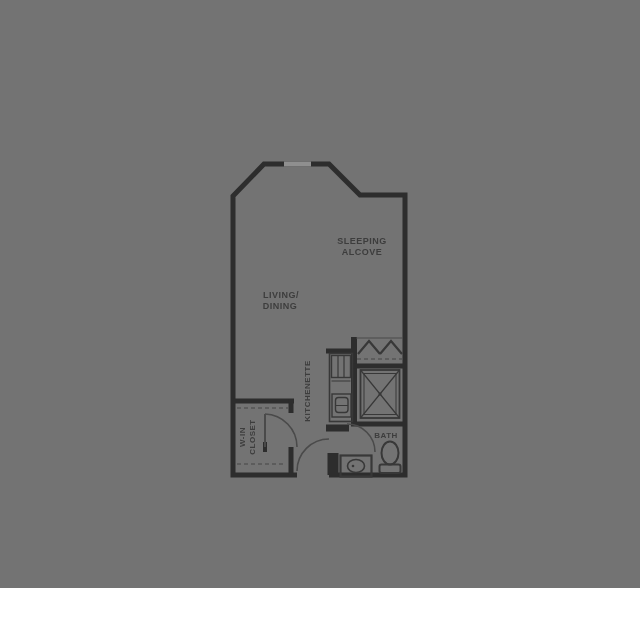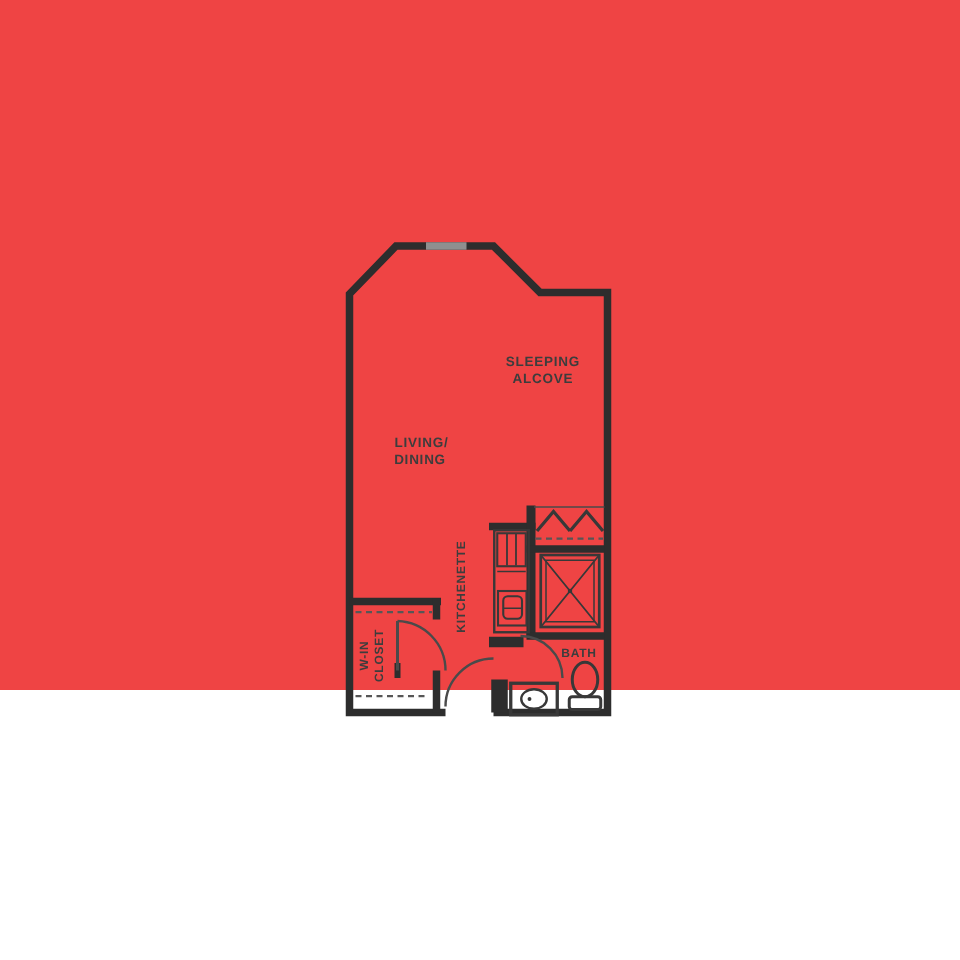--- a/index.html
+++ b/index.html
@@ -1,20 +1,20 @@
 <!DOCTYPE html>
 <html><head>
 <meta charset="utf-8">
 <style>
   html,body{margin:0;padding:0;}
   body{
     width:640px;height:640px;background:#ffffff;overflow:hidden;
     font-family:"Liberation Sans", sans-serif;
   }
-  .plan-wrap{position:relative;width:640px;height:460px;background:#ef4444;}
+  .plan-wrap{position:relative;width:640px;height:588px;background:#737373;}
   svg.plan{position:absolute;left:0;top:0;filter:blur(0.3px);}
   .wall{stroke:#2d2d2d;fill:none;stroke-linecap:butt;stroke-linejoin:miter;}
   .thinline{stroke:#4a4a4a;fill:none;}
   .fixture{stroke:#383838;fill:none;}
   .doorarc{stroke:#4a4a4a;fill:none;}
   .dash{stroke:#565656;fill:none;stroke-dasharray:4 3;}
   .lbl{font-family:"Liberation Sans", sans-serif;font-size:9px;font-weight:600;
        letter-spacing:0.5px;text-anchor:middle;}
   .lbl-sm{font-size:8px;}
 </style>

